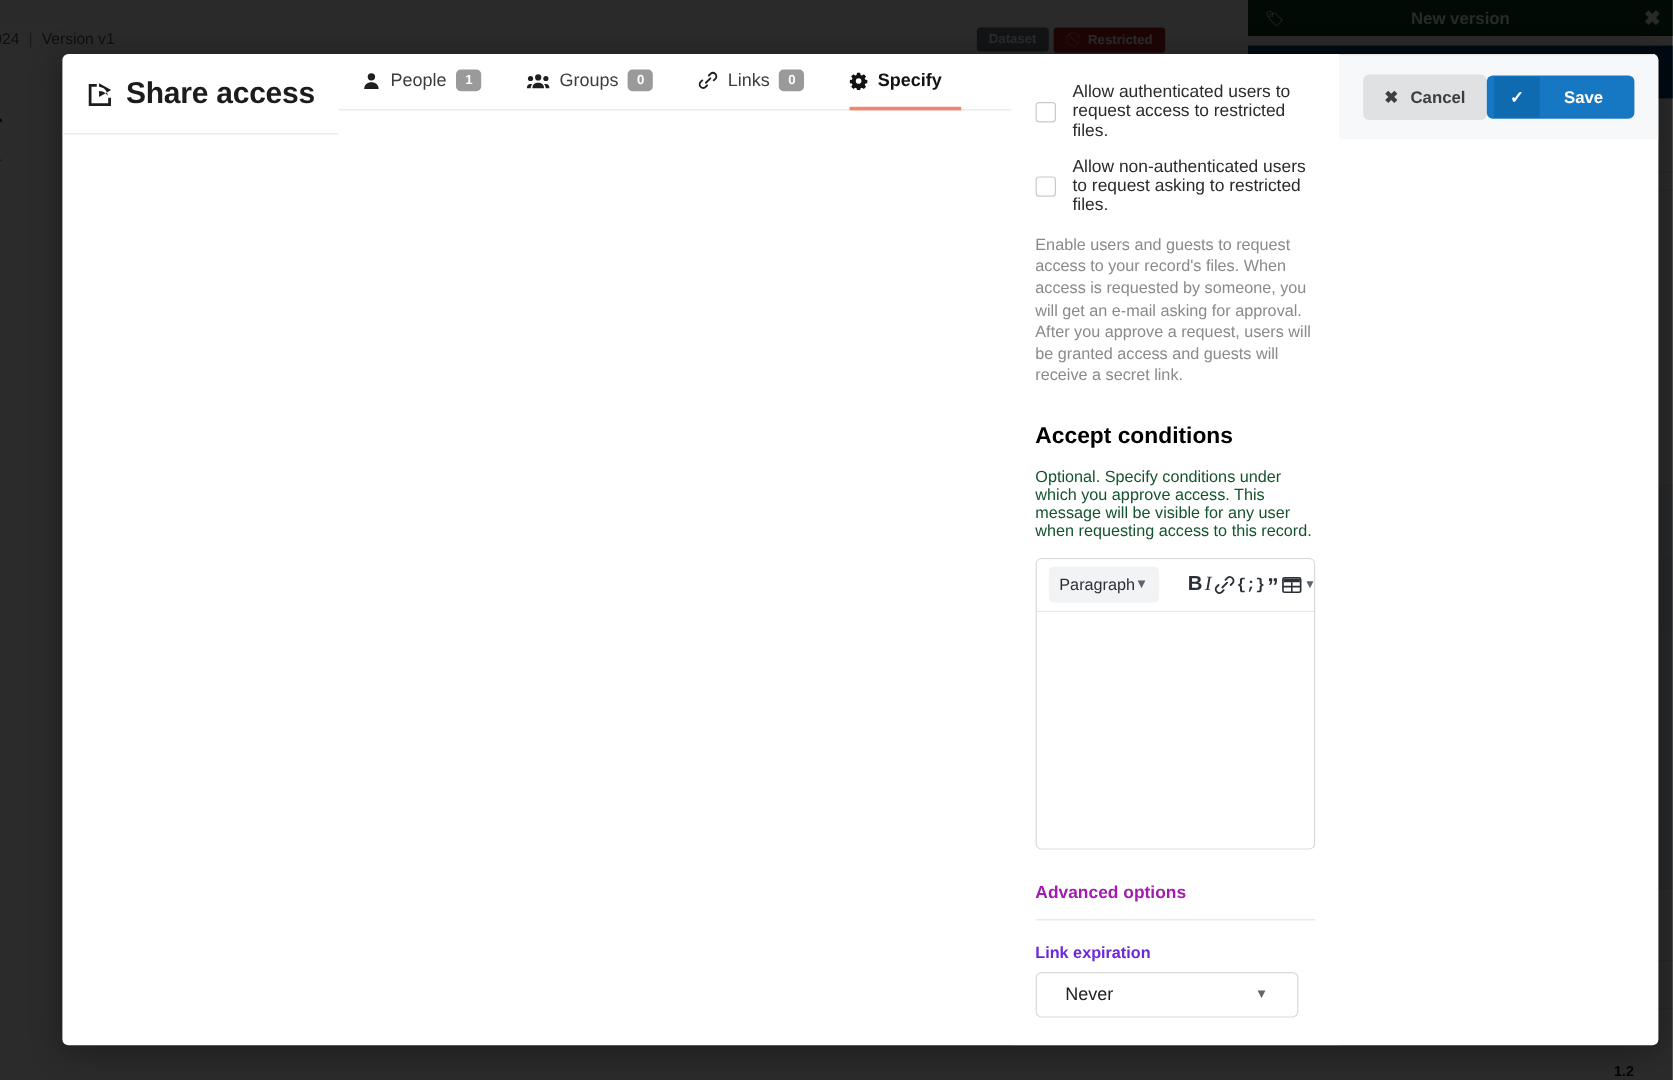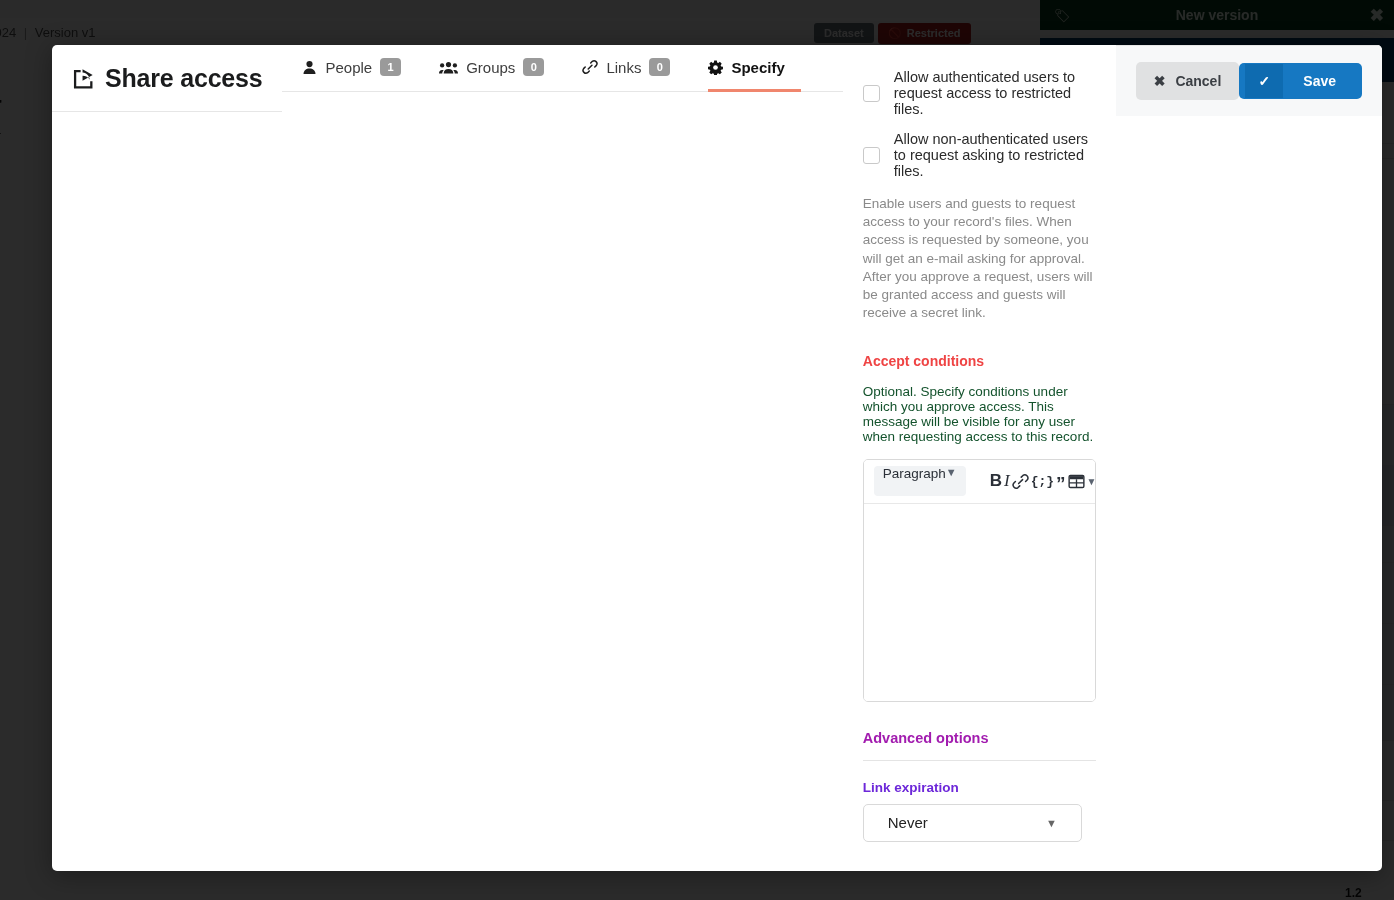--- a/index.html
+++ b/index.html
@@ -162,21 +162,21 @@
   .chk-label { font-size: 14.5px; color: #2b2b2b; }
 
   .helper-text {
     font-size: 13.5px; color: #8a8a8a;
     line-height: 1.35;
     margin-top: 16px;
     max-width: 1290px;
   }
 
   .section-title {
-    font-size: 14px; font-weight: bold; color: #ef4444;
+    font-size: 19px; font-weight: bold; color: #000000;
     margin-top: 30px;
   }
   .section-sub {
     font-size: 13.5px; color: #14532d;
     margin-top: 15px;
   }
 
   
   .editor {
     margin-top: 15px;
@@ -189,21 +189,21 @@
   }
   .editor-toolbar {
     height: 44px; flex: none;
     display: flex; align-items: center;
     padding: 0 10px;
     border-bottom: 1px solid #e8e8e8;
     background: #fff;
     gap: 2px;
   }
   .para-select {
-    display: flex; justify-content: space-between;
+    display: flex; align-items: center; justify-content: space-between;
     width: 118px; height: 30px;
     background: #f1f3f5; border-radius: 4px;
     padding: 0 9px;
     font-size: 13.5px; color: #2b3038;
     cursor: pointer;
     margin-right: 22px;
   }
   .para-select .cv { font-size: 11px; color: #5a6370; }
   .tb-btn {
     width: 30px; height: 30px;

